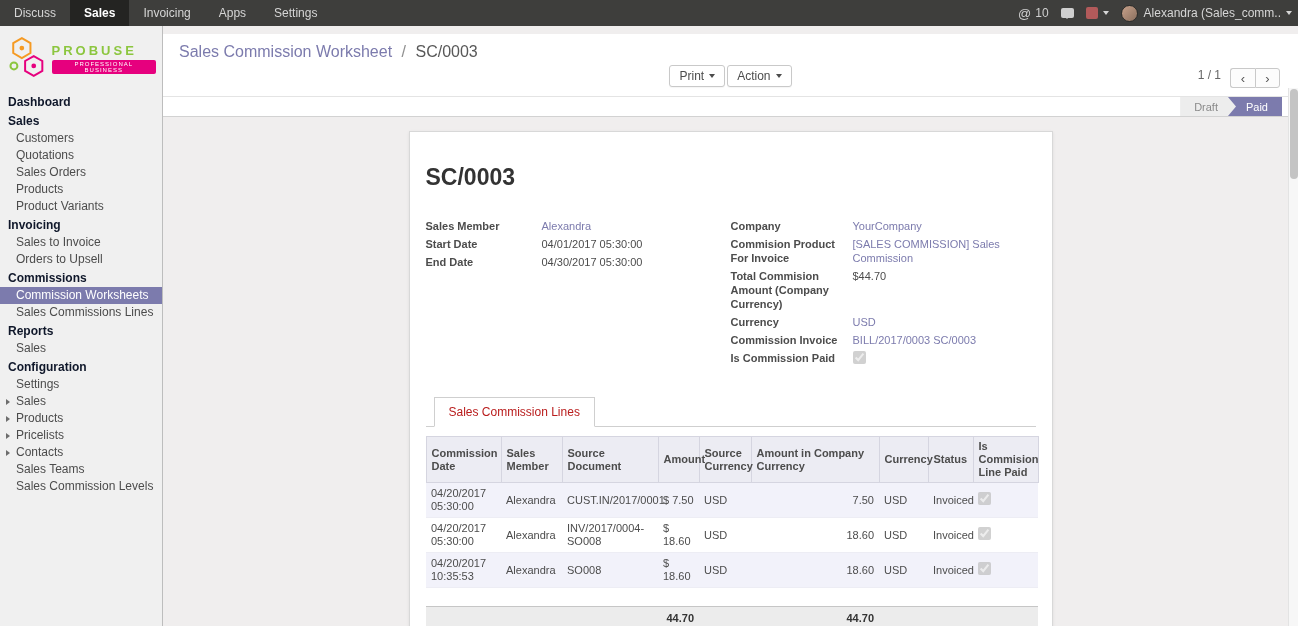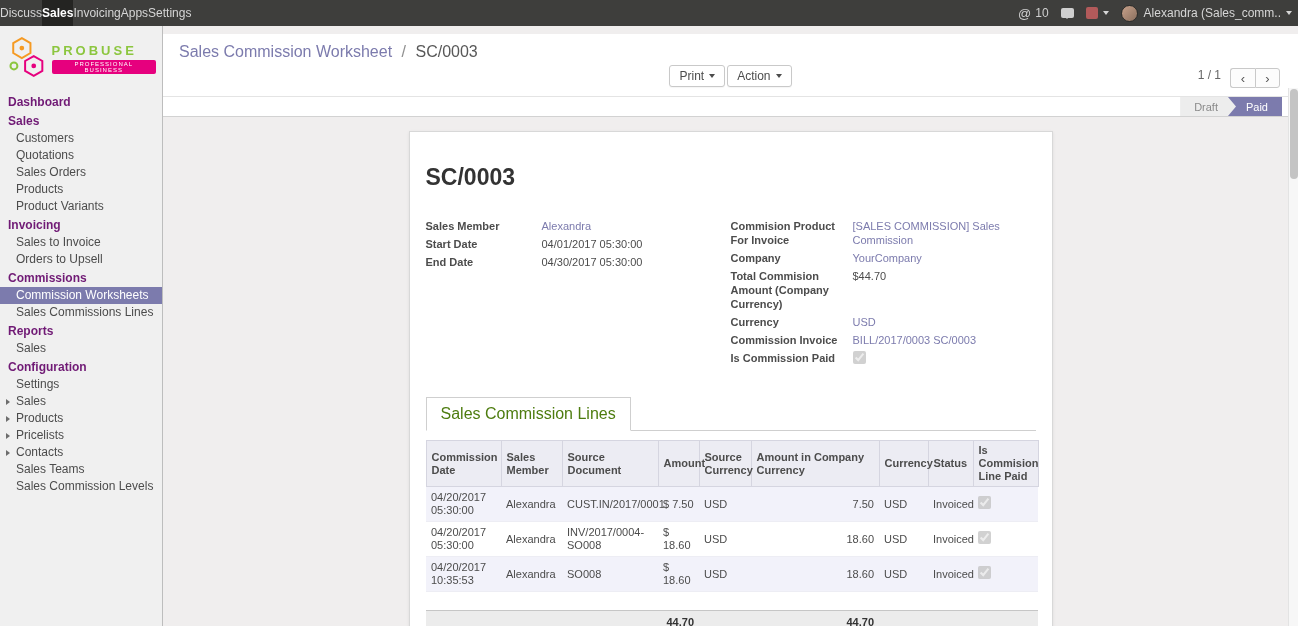--- a/index.html
+++ b/index.html
@@ -3,21 +3,21 @@
 <meta charset="utf-8">
 <style>
   * { box-sizing: border-box; margin: 0; padding: 0; }
   html,body { width:1298px; height:626px; }
   body { font-family: "Liberation Sans", sans-serif; background:#f0eeee; overflow:hidden; }
   .screen { width:1298px; height:626px; position:relative; overflow:hidden; }
 
   
   .topbar { height:26px; background:#3e3e3c; display:flex; align-items:stretch; justify-content:space-between; color:#d6d6d6; font-size:12px; }
   .menus { display:flex; }
-  .menu-item { line-height:26px; padding:0 0; color:#d6d6d6; cursor:pointer; }
+  .menu-item { line-height:26px; padding:0 14px; color:#d6d6d6; cursor:pointer; }
   .menu-item.active { background:#242422; color:#fff; font-weight:bold; }
   .systray { display:flex; align-items:center; padding-right:6px; }
   .systray > * { margin-left:12px; display:flex; align-items:center; }
   .mention { color:#cfcfcf; }
   .mention .at { font-size:13px; margin-right:4px; }
   .bubble-icon { width:13px; height:10px; background:#cfcfcf; border-radius:2px; position:relative; display:inline-block; }
   .bubble-icon::after { content:""; position:absolute; left:3px; bottom:-4px; border:3px solid transparent; border-top-color:#cfcfcf; }
   .square-icon { width:12px; height:12px; background:#b25a5a; border-radius:2px; display:inline-block; }
   .caret-down { display:inline-block; width:0; height:0; border-left:3px solid transparent; border-right:3px solid transparent; border-top:4px solid currentColor; margin-left:5px; }
   .avatar { width:17px; height:17px; border-radius:50%; background:linear-gradient(135deg,#c7a18a,#8a6f5e); margin-right:6px; border:1px solid #2c2c2a; }
@@ -26,21 +26,21 @@
   
   .app { display:flex; height:600px; }
   .sidebar { width:163px; background:#f0f0f0; border-right:1px solid #bdbdbd; overflow:hidden; flex-shrink:0; }
   .main { flex:1; position:relative; display:flex; flex-direction:column; background:#f0eeee; }
 
   
   .logo { padding:10px 6px 12px; display:flex; align-items:center; justify-content:center; }
   .logo-text { margin-left:2px; }
   .logo-title { color:#8cc63f; font-weight:bold; font-size:13px; letter-spacing:3px; }
   .logo-sub { background:#e6007e; color:#fff; font-size:6px; letter-spacing:1px; padding:1px 3px; border-radius:2px; margin-top:2px; text-align:center; }
-  .side-heading { color:#701a75; font-weight:bold; font-size:12px; padding:3px 8px 2px; cursor:pointer; }
+  .side-heading { color:#0f172a; font-weight:bold; font-size:12px; padding:3px 8px 2px; cursor:pointer; }
   .side-item { display:flex; align-items:center; font-size:12px; color:#4c4c4c; padding:2px 4px 2px 16px; text-decoration:none; cursor:pointer; line-height:13px; }
   .side-item.active { background:#7c7bad; color:#fff; }
   .side-item.has-caret { padding-left:6px; }
   .caret-right { display:inline-block; width:0; height:0; border-top:3px solid transparent; border-bottom:3px solid transparent; border-left:4px solid #6d6d6d; margin-right:6px; }
 
   
   .control-panel { background:#fff; height:62px; position:relative; flex-shrink:0;margin-top:8px; }
   .breadcrumb { padding:9px 0 0 16px; font-size:16px; }
   .breadcrumb .parent { color:#7c7bad; text-decoration:none; cursor:pointer; }
   .breadcrumb .sep { color:#8f8f8f; margin:0 5px; }
@@ -69,21 +69,21 @@
   .field-row { display:flex; align-items:flex-start; padding:2px 0; font-size:11px; line-height:14px; }
   .field-label { font-weight:bold; color:#4c4c4c; flex-shrink:0; padding-right:8px; }
   .group-left .field-label { width:116px; }
   .group-right .field-label { width:122px; }
   .field-value { color:#4c4c4c; }
   .link { color:#7c7bad; text-decoration:none; cursor:pointer; }
   input[type="checkbox"] { width:13px; height:13px; margin:0; }
 
   
   .tabs { margin-top:30px; border-bottom:1px solid #cfcfcf; padding-left:0; }
-  .tab { display:inline-block; background:#fff; border:1px solid #cfcfcf; border-bottom:1px solid #fff; margin-bottom:-1px; padding:7px 14px; font-size:16px; color:#4d7c0f; cursor:pointer; }
+  .tab { display:inline-block; background:#fff; border:1px solid #cfcfcf; border-bottom:1px solid #fff; margin-bottom:-1px; padding:7px 14px; font-size:12px; color:#b91c1c; cursor:pointer;margin-left:8px; }
 
   
   table.lines { width:100%; border-collapse:collapse; table-layout:fixed; margin-top:9px; font-size:11px; color:#4c4c4c; }
   table.lines th { background:#ececf3; border:1px solid #d5d5e0; font-weight:bold; text-align:left; padding:3px 5px; vertical-align:middle; line-height:13px; cursor:pointer; }
   table.lines td { padding:4px 5px; vertical-align:middle; line-height:13px; border-bottom:1px solid #ededf4; }
   tbody tr.odd { background:#f2f2fa; }
   tbody tr { cursor:pointer; }
   .num { text-align:right; }
   tfoot tr.spacer td { background:#fff; border:none; height:19px; }
   tfoot tr.totals td { background:#ececec; border-top:1px solid #c6c6c6; border-bottom:1px solid #c6c6c6; font-weight:bold; color:#333; padding:5px; }
@@ -233,26 +233,26 @@
                 <span class="field-value">04/01/2017 05:30:00</span>
               </div>
               <div class="field-row">
                 <span class="field-label">End Date</span>
                 <span class="field-value">04/30/2017 05:30:00</span>
               </div>
             </div>
 
             <div class="group group-right">
               <div class="field-row">
+                <span class="field-label">Company</span>
+                <a class="field-value link">YourCompany</a>
+              </div>
+              <div class="field-row">
                 <span class="field-label">Commision Product For Invoice</span>
                 <a class="field-value link">[SALES COMMISSION] Sales Commission</a>
-              </div>
-              <div class="field-row">
-                <span class="field-label">Company</span>
-                <a class="field-value link">YourCompany</a>
               </div>
               <div class="field-row">
                 <span class="field-label">Total Commision Amount (Company Currency)</span>
                 <span class="field-value">$44.70</span>
               </div>
               <div class="field-row">
                 <span class="field-label">Currency</span>
                 <a class="field-value link">USD</a>
               </div>
               <div class="field-row">

